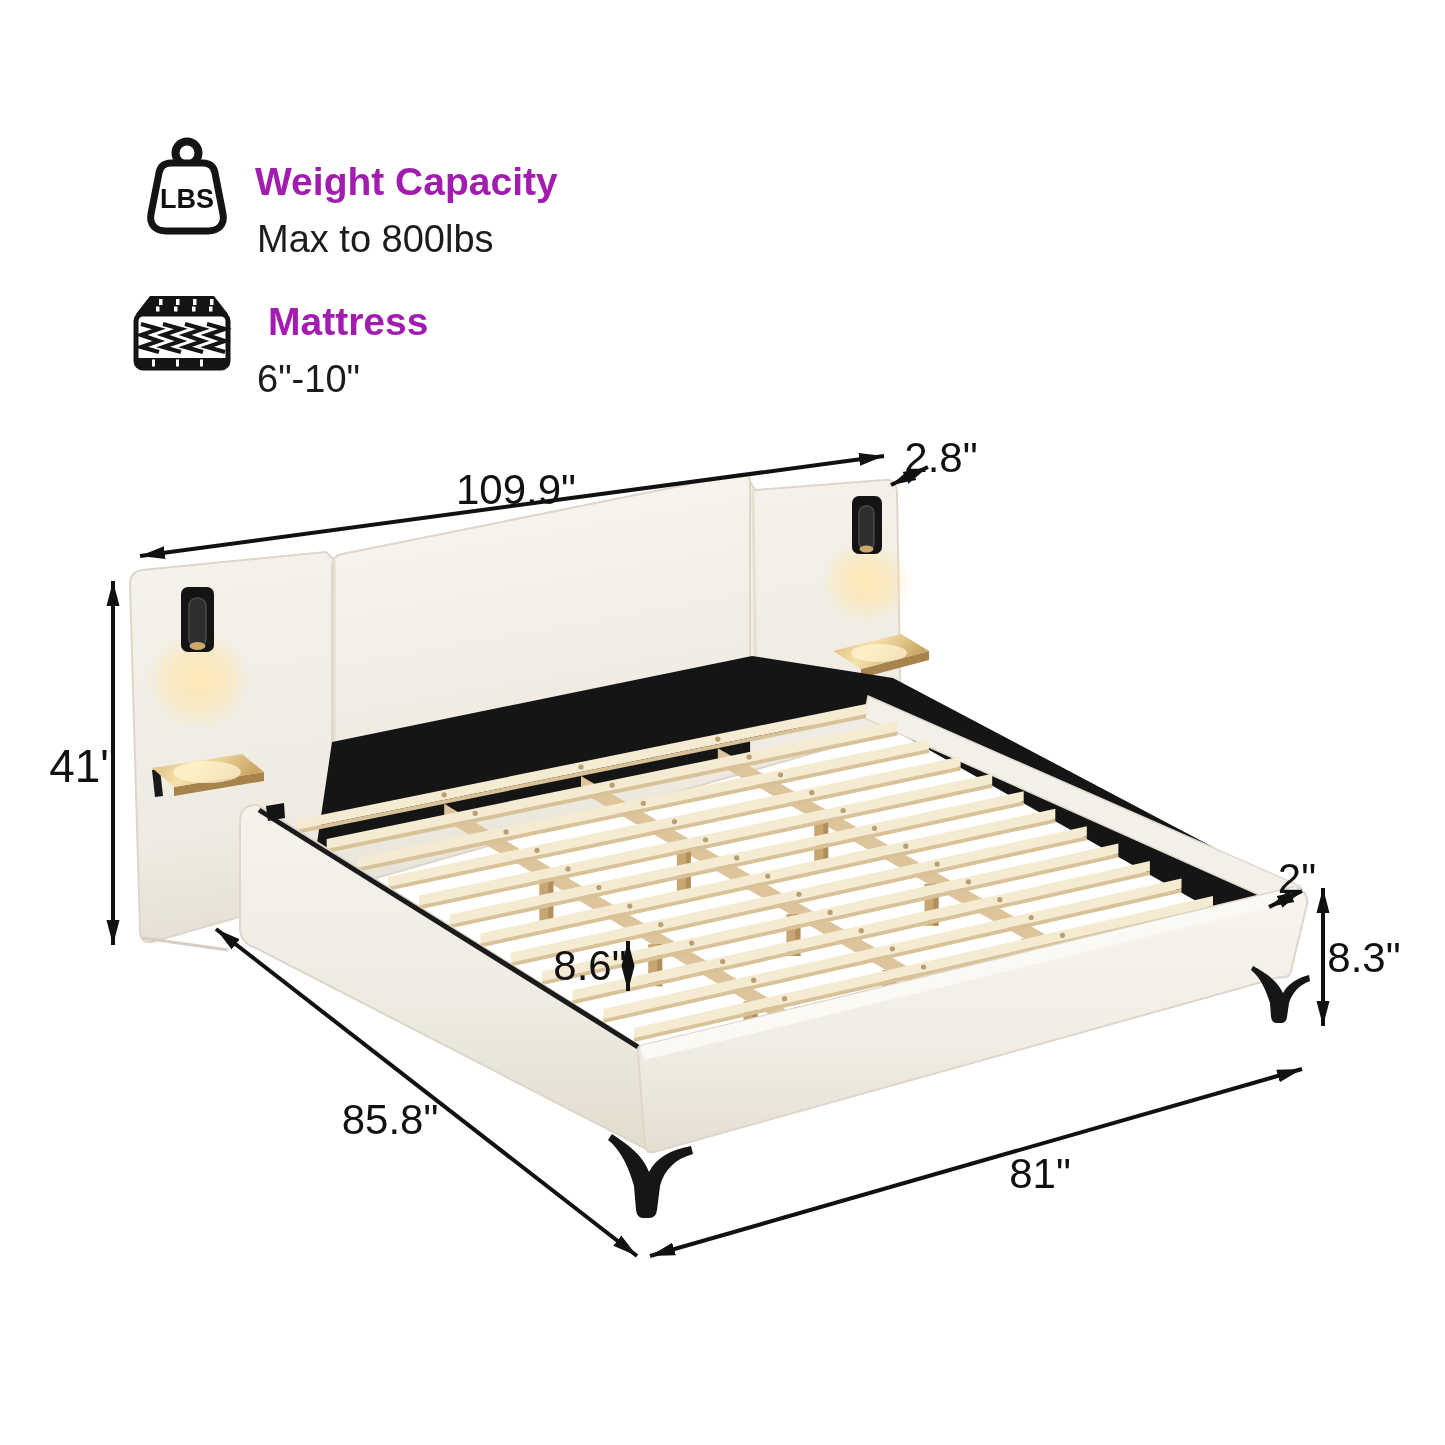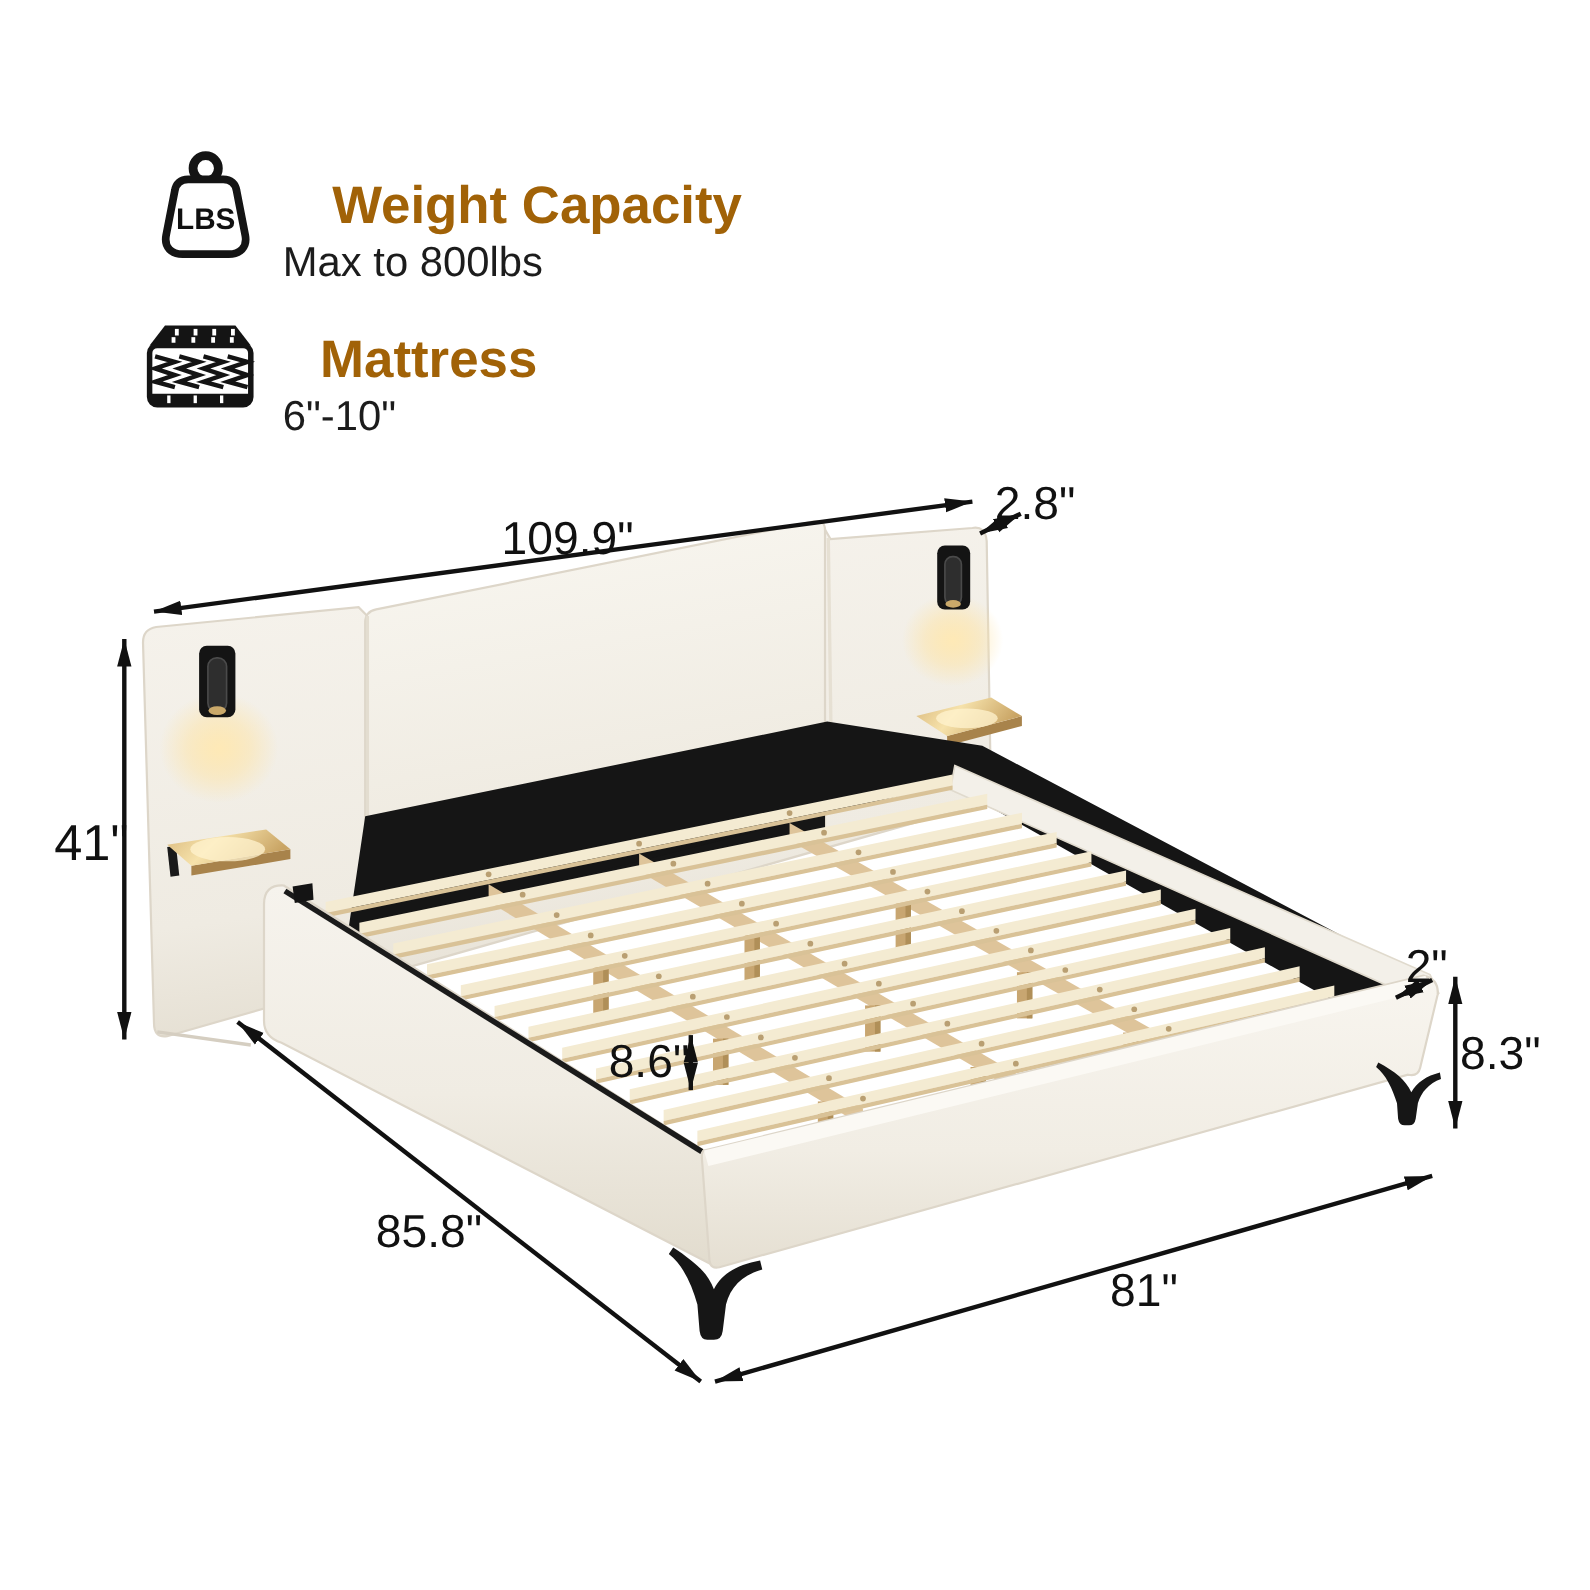--- a/index.html
+++ b/index.html
@@ -1,19 +1,19 @@
 <!DOCTYPE html>
 <html><head>
 <meta charset="utf-8">
 <style>
   html,body{margin:0;padding:0;background:#fff;}
   #stage{position:relative;width:1445px;height:1445px;background:#ffffff;overflow:hidden;
          font-family:"Liberation Sans", sans-serif;}
   .abs{position:absolute;}
-  .info-title{font-weight:bold;font-size:48px;color:#a16207;letter-spacing:0;margin-left:47px;}
+  .info-title{font-weight:bold;font-size:39px;color:#a21caf;letter-spacing:0;}
   .info-sub{font-size:38px;color:#1c1c1c;margin-top:6px;}
   svg text{font-family:"Liberation Sans", sans-serif;fill:#111;}
   .dim-label{font-size:42px;}
   .dim-label-big{font-size:46px;}
 </style>
 </head>
 <body>
 
 <div id="stage">
 
@@ -48,21 +48,21 @@
         <path d="M75 30 L93 35 L75 41 L93 47 L75 53 L93 58"></path>
       </g>
       <path d="M4 64 L96 64 L96 67 C96 72 93 74 88 74 L12 74 C7 74 4 72 4 67 Z" fill="#141414"></path>
       <g fill="#ffffff">
         <rect x="20" y="65.5" width="3" height="7"></rect>
           <rect x="44" y="65.5" width="3" height="7"></rect>
         <rect x="68" y="65.5" width="3" height="7"></rect>
       </g>
     </svg>
   </div>
-  <div class="abs info-title" style="left:244px;top:300px;">Mattress</div>
+  <div class="abs info-title" style="left:268px;top:300px;">Mattress</div>
   <div class="abs info-sub" style="left:257px;top:352px;">6"-10"</div>
 
   <svg class="abs" style="left:0;top:0;" width="1445" height="1445" viewBox="0 0 1445 1445">
     <defs>
       <marker id="ah-end" markerUnits="userSpaceOnUse" markerWidth="27" markerHeight="17" refX="25" refY="8" orient="auto">
         <path d="M0,1.5 L25,8 L0,14.5 Z" fill="#111"></path>
       </marker>
       <marker id="ah-start" markerUnits="userSpaceOnUse" markerWidth="27" markerHeight="17" refX="25" refY="8" orient="auto-start-reverse">
         <path d="M0,1.5 L25,8 L0,14.5 Z" fill="#111"></path>
       </marker>

